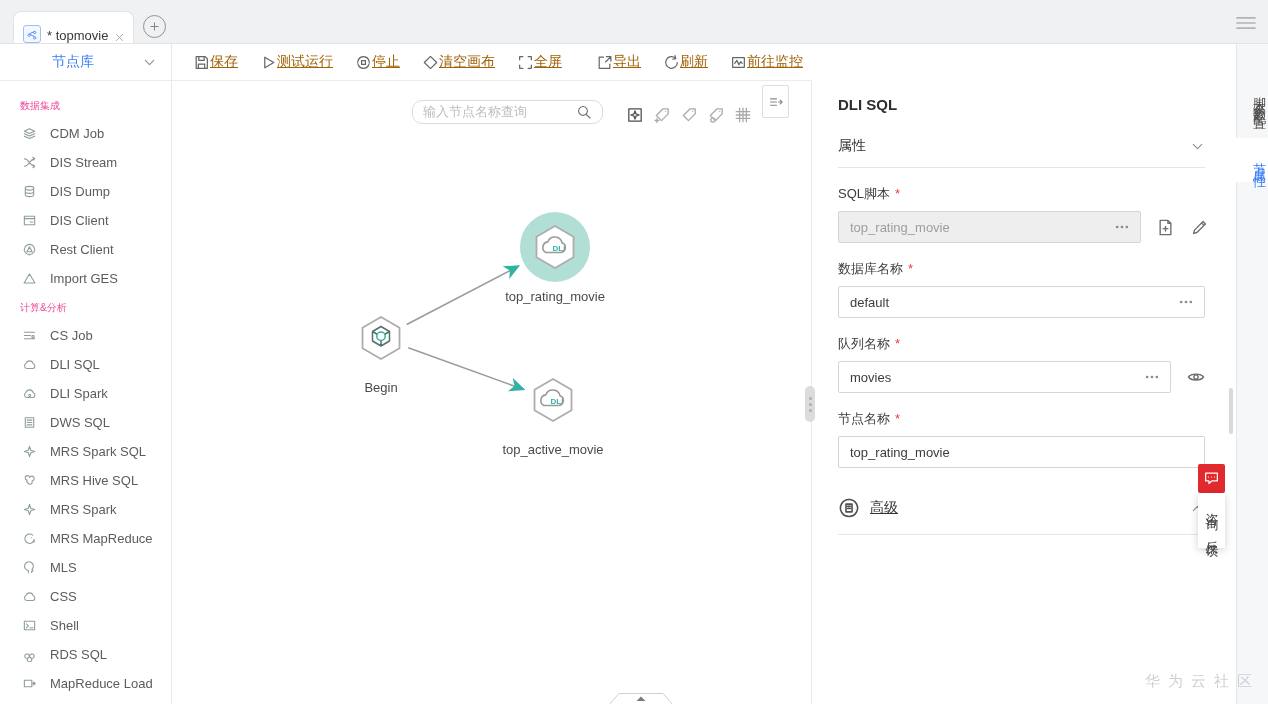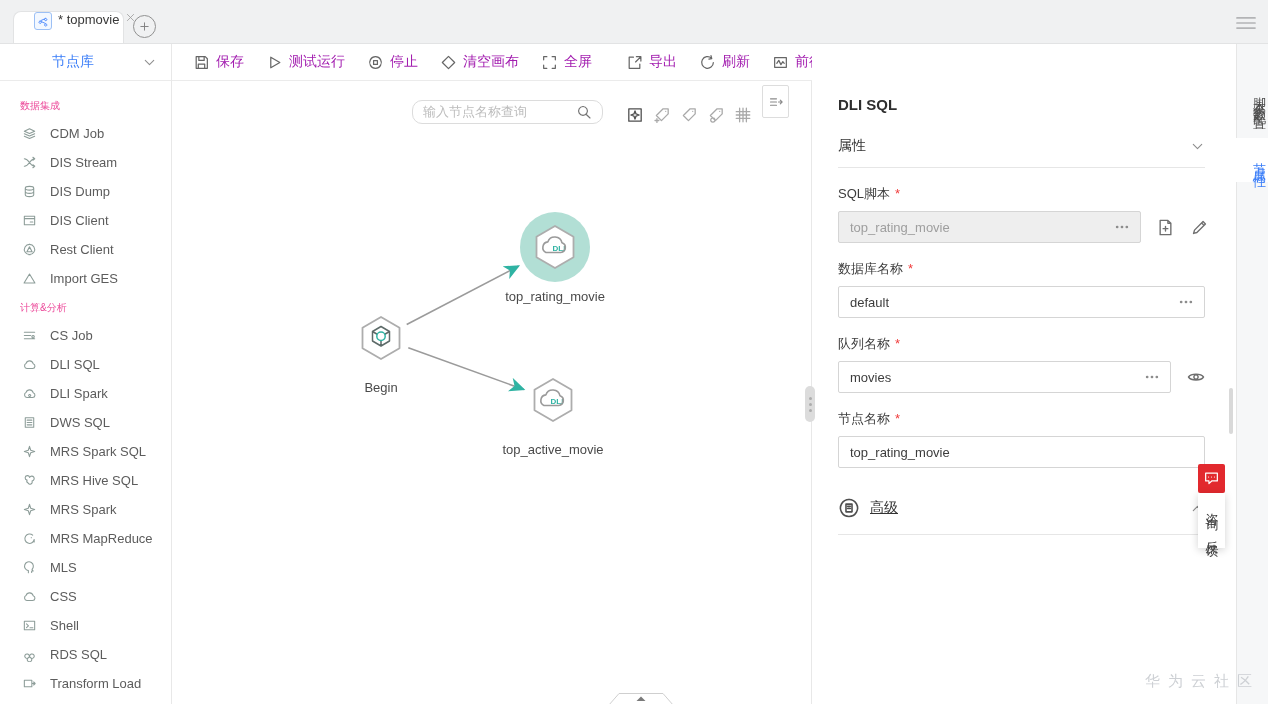--- a/index.html
+++ b/index.html
@@ -2,39 +2,39 @@
 <html><head>
 <meta charset="utf-8">
 <style>
   * { margin:0; padding:0; box-sizing:border-box; }
   html,body { width:1268px; height:704px; overflow:hidden; }
   body { font-family:"Liberation Sans","DejaVu Sans",sans-serif; background:#fff; color:#333; position:relative; }
   svg.ic { display:block; }
 
   
   .topbar { position:absolute; left:0; top:0; width:1268px; height:44px; background:#f0f1f2; border-bottom:1px solid #e2e3e4; display:flex; align-items:flex-end; }
-  .tab { position:relative; margin-left:13px; height:32px; width:111px; background:#fff; border:1px solid #e2e3e4; border-bottom:none; border-radius:8px 8px 0 0; display:flex; align-items:flex-start; gap:6px; padding:0 8px 0 20px; z-index:2; }
+  .tab { position:relative; margin-left:13px; height:32px; width:121px; background:#fff; border:1px solid #e2e3e4; border-bottom:none; border-radius:8px 8px 0 0; display:flex; align-items:flex-end; gap:6px; padding:0 8px 0 9px; z-index:2; }
   .tab-ic { width:18px; height:18px; border:1px solid #9cc0f5; border-radius:3px; background:#f3f8ff; display:flex; align-items:center; justify-content:center; color:#3d7ffc; flex:none; }
   .tab-title { font-size:13px; color:#383838; white-space:nowrap; flex:1; }
   .tab-close { color:#9a9a9a; flex:none; cursor:pointer; }
   .newtab { width:23px; height:23px; border-radius:50%; border:1.4px solid #919191; color:#7d7d7d; display:flex; align-items:center; justify-content:center; margin:0 0 5px 9px; background:transparent; }
   .menu-btn { position:absolute; right:10px; top:11px; color:#b3b4b6; }
 
   
   .sidebar { position:absolute; left:0; top:44px; width:172px; height:660px; background:#fff; border-right:1px solid #e8e8e8; }
   .sb-head { height:37px; border-bottom:1px solid #ebebeb; display:flex; align-items:center; padding:0 14px 0 52px; }
   .sb-title { color:#3b7ef8; font-size:14px; flex:1; }
   .sb-chevron { color:#8f8f8f; }
   .sb-list { padding:10px 0 0 0; }
   .sb-section { font-size:10px; color:#ec4899; padding:8px 0 6px 20px; }
   .sb-item { display:flex; align-items:center; gap:13px; height:29px; padding-left:22px; font-size:13px; color:#5c5c5c; cursor:pointer; }
   .sb-item .ic { color:#8d9d99; }
 
   .toolbar { position:absolute; left:172px; top:44px; width:640px; height:37px; background:#fff; border-bottom:1px solid #ebebeb; display:flex; align-items:center; padding-left:10px; }
-  .tb-btn { display:flex; align-items:center; gap:6px; font-size:14px; color:#a21caf; margin:0 11px; cursor:pointer; white-space:nowrap; }
+  .tb-btn { display:flex; align-items:center; font-size:14px; color:#a16207; margin:0 11px; cursor:pointer; white-space:nowrap;text-decoration:underline; }
   .tb-btn .ic { color:#666; }
   .tb-sep { width:1px; height:18px; background:#dcdcdc; margin:0 6px; }
 
   
   .canvas { position:absolute; left:172px; top:81px; width:640px; height:623px; background:#fff; border-right:1px solid #e8e8e8; overflow:hidden; }
   .search-box { position:absolute; left:240px; top:19px; width:191px; height:24px; border:1px solid #dcdcdc; border-radius:10px; background:#fff; display:flex; align-items:center; padding:0 10px;font-family:Liberation Serif, serif; }
   .search-box input { border:none; outline:none; flex:1; font-size:13px; color:#444; font-family:inherit; min-width:0; }
   .search-box input::placeholder { color:#bdbdbd; }
   .search-box .ic { color:#737373; flex:none; }
   .canvas-tools { position:absolute; left:454px; top:25px; display:flex; align-items:center; gap:9px; }
@@ -267,21 +267,21 @@
           </svg>
         </span>
         <span>RDS SQL</span>
       </div>
       <div class="sb-item">
         <span class="ic-w">
           <svg class="ic" width="15" height="15" viewBox="0 0 16 16">
             <path d="M2.5 4.5 H10.5 V11.5 H2.5 Z M10.5 8 H14 M12.4 6.4 L14 8 L12.4 9.6" fill="none" stroke="currentColor" stroke-width="1.15" stroke-linecap="round" stroke-linejoin="round"></path>
           </svg>
         </span>
-        <span>Transform Load</span>
+        <span>MapReduce Load</span>
       </div>
     </div>
 </div>
 
 <div class="toolbar" id="toolbar">
     <div class="tb-btn">
       <span>
         <svg class="ic" width="17" height="17" viewBox="0 0 16 16">
           <path d="M3 2.5 H11.5 L13.5 4.5 V13.5 H3 Z M5.5 2.5 V6 H10.5 V2.5 M5 13.5 V9.5 H11 V13.5" fill="none" stroke="currentColor" stroke-width="1.15" stroke-linecap="round" stroke-linejoin="round"></path>
         </svg>

